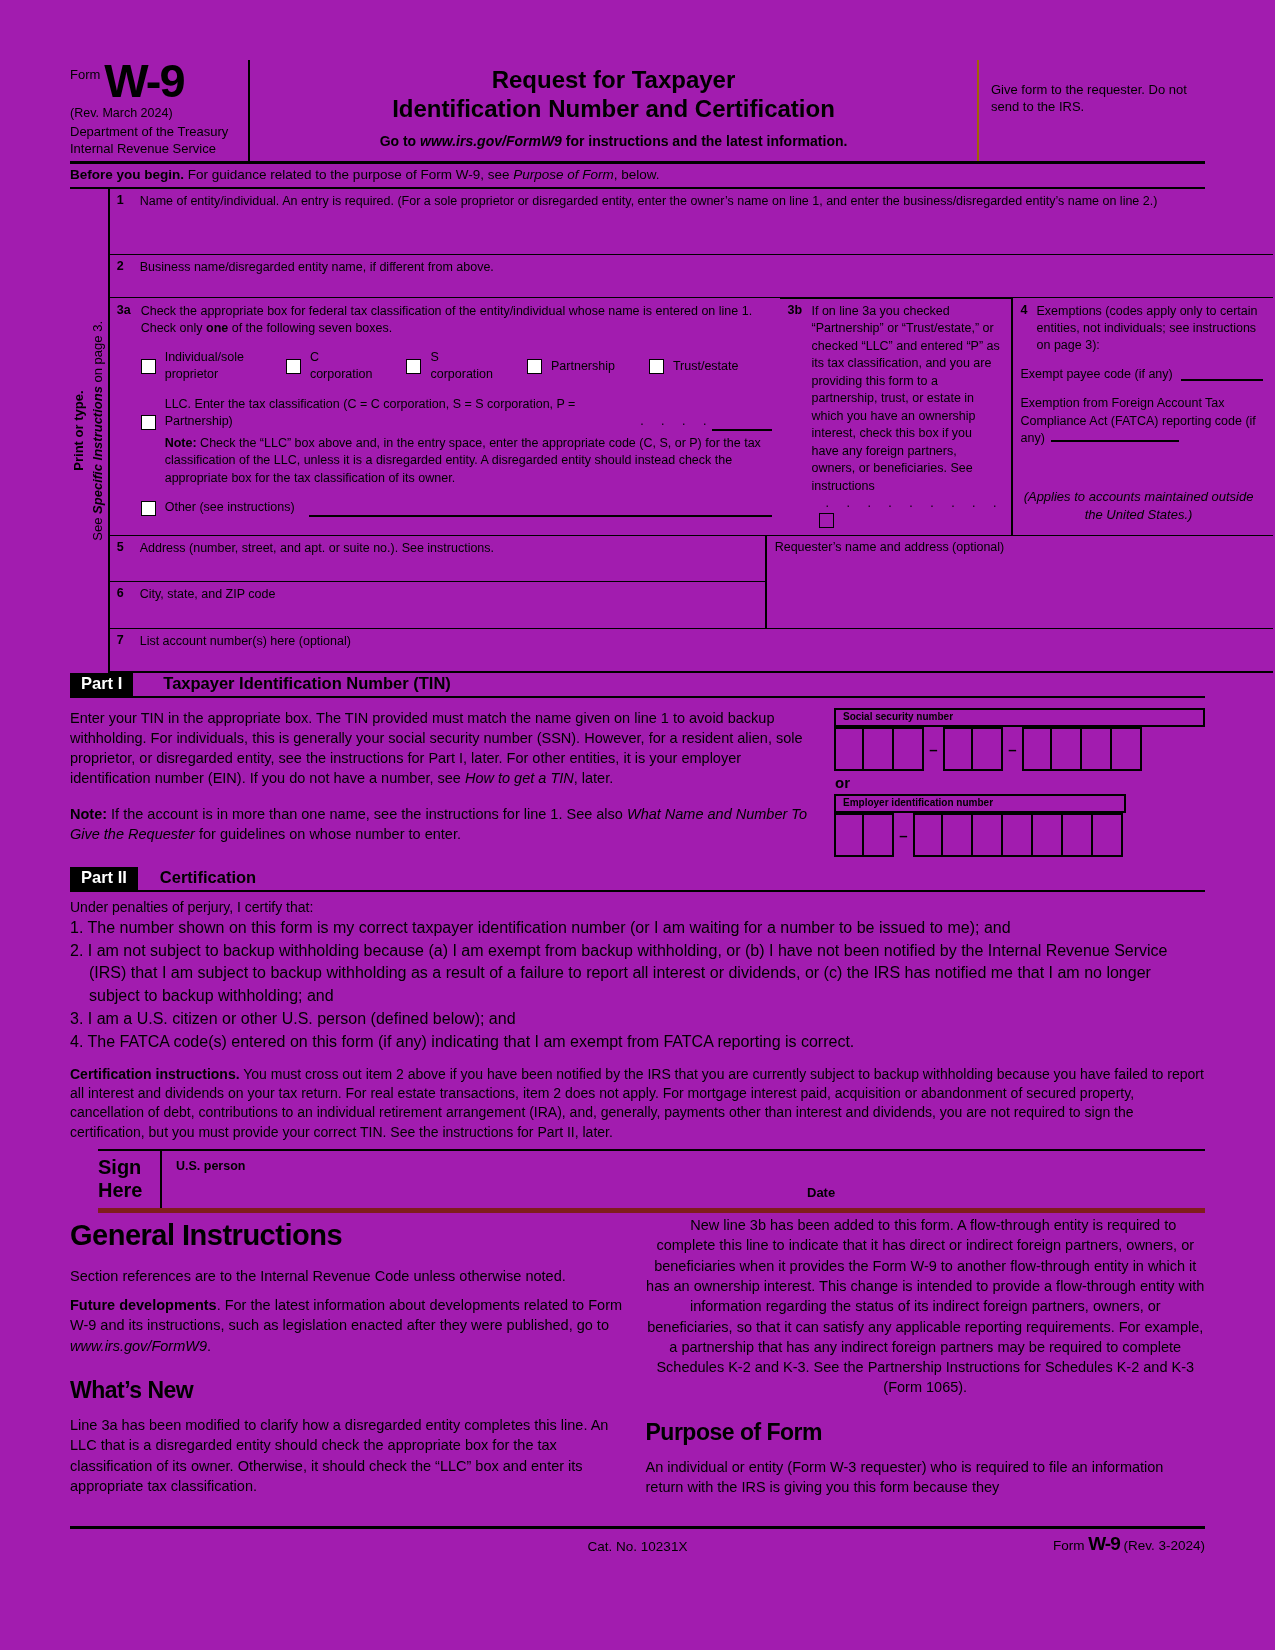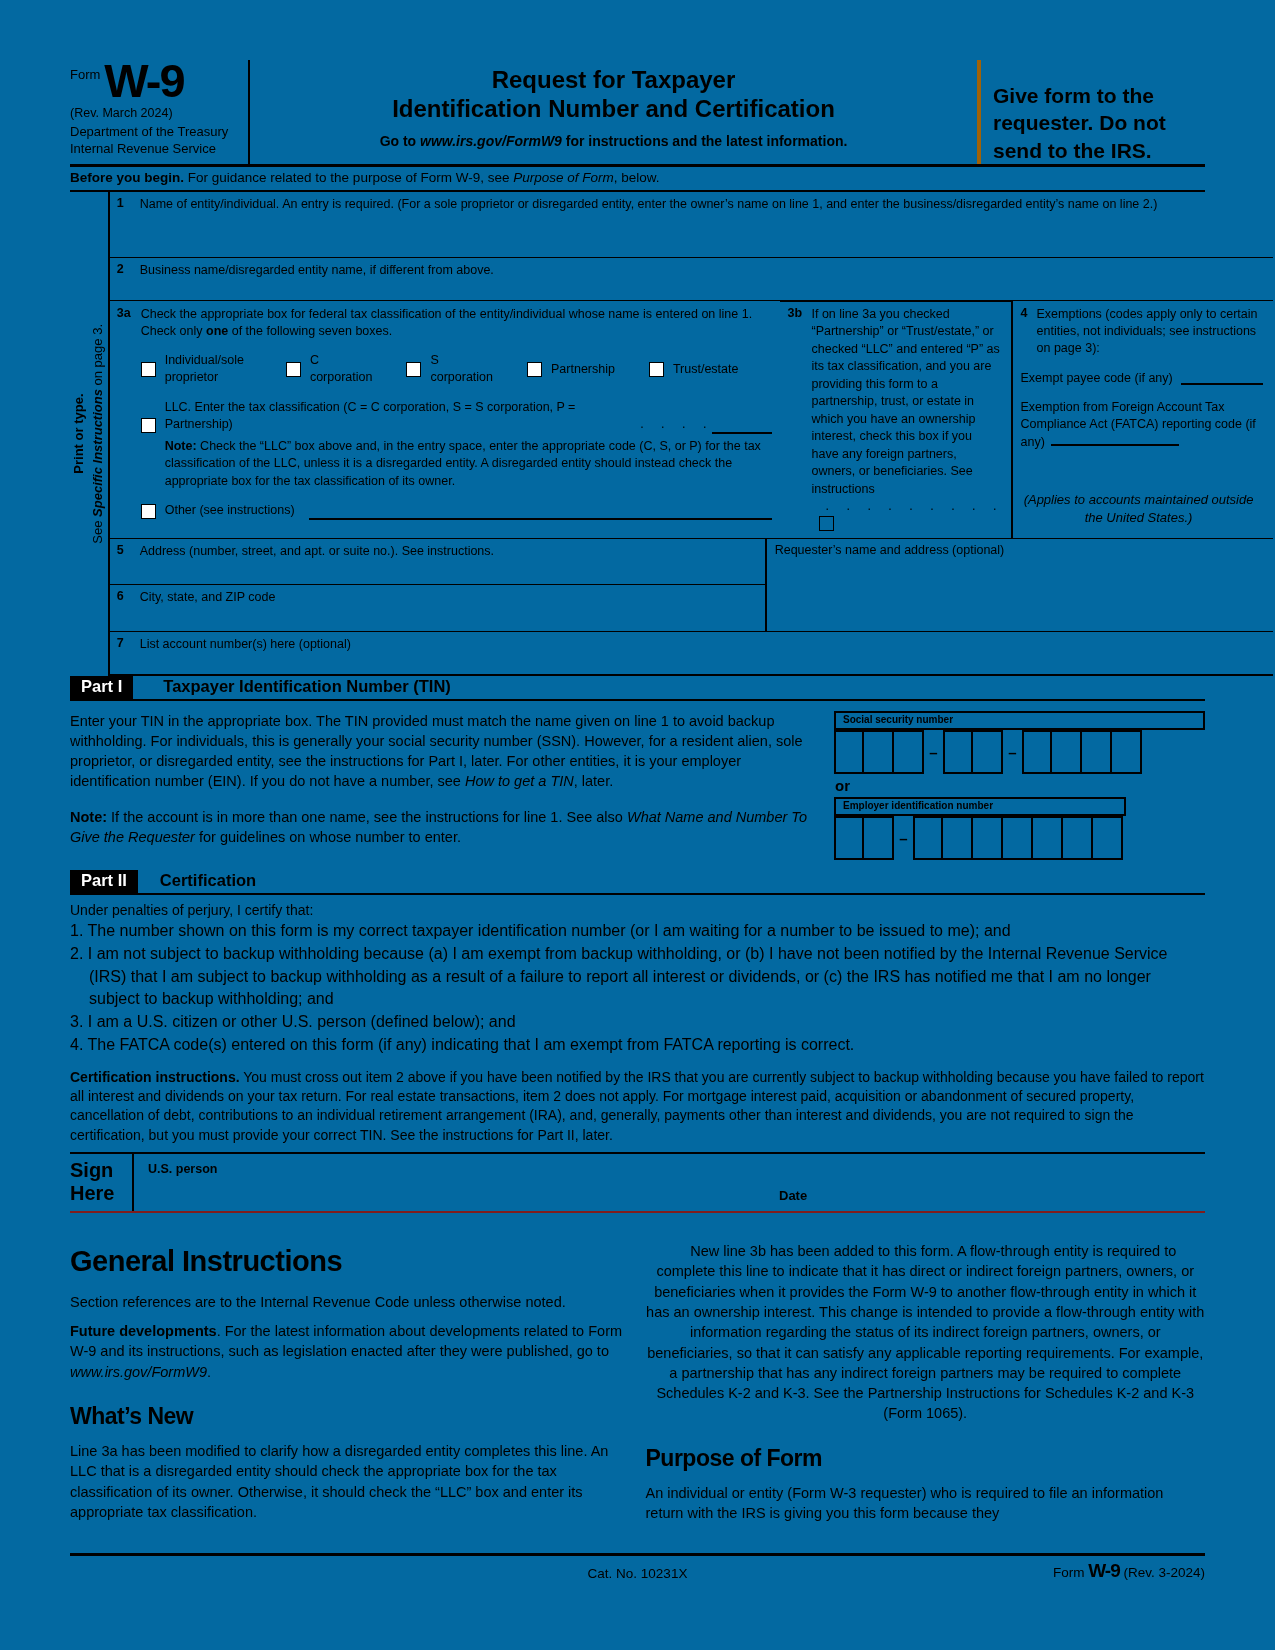--- a/index.html
+++ b/index.html
@@ -1,33 +1,33 @@
 <!DOCTYPE html>
 <html><head>
 <meta charset="utf-8">
 <style>
   * { box-sizing: border-box; }
   html,body { margin:0; padding:0; background:#fff; }
   .page {
-    width:1275px; height:1650px; margin:0 auto; background:#0369a1; color:#000;
+    width:1275px; height:1650px; margin:0 auto; background:#a21caf; color:#000;
     font-family:"Liberation Sans", sans-serif; padding:60px 70px 0 70px; overflow:hidden;
   }
   
   .header { display:flex; border-bottom:3px solid #000; }
   .h-left { width:180px; border-right:2px solid #000; padding:0 8px 4px 0; }
   .form-word { font-size:13px; vertical-align:18px; margin-right:4px; }
   .form-num  { font-size:47px; font-weight:bold; letter-spacing:-2px; line-height:0.9; }
   .h-rev  { font-size:12.5px; margin-top:4px; }
   .h-dept { font-size:13px; line-height:1.25; margin-top:4px; }
   .h-center { flex:1; text-align:center; padding:6px 12px 4px; }
   .h-title { font-size:24px; font-weight:bold; line-height:1.2; }
   .h-goto  { font-size:14px; font-weight:bold; margin-top:9px; }
   .h-goto .url { font-style:italic; }
-  .h-right { width:228px; border-left:4px solid #a16207; padding:22px 4px 0 12px;
-             font-size:21px; font-weight:bold; line-height:1.3; }
+  .h-right { width:228px; border-left:2px solid #a16207; padding:22px 4px 0 12px;
+             font-size:13px; font-weight:normal; line-height:1.3; }
   
   .before { font-size:13.5px; padding:3px 0 5px; border-bottom:2px solid #000; }
   .b { font-weight:bold; } .i { font-style:italic; } .bi { font-weight:bold; font-style:italic; }
   
   .main { display:flex; }
   .main-left { width:48px; display:flex; align-items:center; justify-content:center; }
   .vert-label { writing-mode:vertical-rl; transform:rotate(180deg); font-size:13px;
                 line-height:1.45; text-align:center; white-space:nowrap; }
   .main-right { flex:1; border-left:2px solid #000; }
   .frow { display:flex; border-bottom:1px solid #000; }
@@ -86,29 +86,29 @@
   .digit { width:30px; height:44px; border:2px solid #000; border-left:none; flex:none; }
   .digit.first { border-left:2px solid #000; }
   .dash { width:19px; text-align:center; font-weight:bold; font-size:15px; flex:none; }
   .or { font-weight:bold; font-size:15px; margin:3px 0 3px 1px; }
   .ein-label-box { width:292px; }
   
   .p2-intro { font-size:14px; margin:7px 0 2px; }
   .p2-item { font-size:16px; margin:1px 0 0; padding-left:19px; text-indent:-19px; line-height:1.38; }
   .cert-instr { font-size:14px; margin-top:12px; line-height:1.38; }
   
-  .sign-row { display:flex; border-top:2px solid #000; border-bottom:2px solid #7f1d1d; margin-top:7px; }
+  .sign-row { display:flex; border-top:2px solid #000; border-bottom:5px solid #7f1d1d; margin-top:7px;margin-left:28px; }
   .sign-left { width:62px; flex:none; font-size:20px; font-weight:bold; line-height:1.15; padding:5px 0 6px; }
   .sign-mid { flex:1; border-left:2px solid #000; position:relative; }
   .sig-label { font-size:12.5px; font-weight:bold; line-height:1.35; padding:7px 0 0 14px; }
   .date-label { position:absolute; left:645px; bottom:8px; font-size:13px; font-weight:bold; }
   .sig-area { position:absolute; left:130px; top:8px; right:480px; bottom:8px; }
   .date-area { position:absolute; left:690px; top:8px; right:8px; bottom:8px; }
   
-  .instr { display:flex; gap:16px; margin-top:26px; }
+  .instr { display:flex; gap:16px; }
   .col { flex:1; font-size:14.5px; line-height:1.4; }
   .h1 { font-size:29px; font-weight:bold; letter-spacing:-0.5px; margin:2px 0 10px; }
   .h2 { font-size:23px; font-weight:bold; letter-spacing:-0.5px; margin:18px 0 8px; }
   .col p { margin:9px 0; }
   .indent { text-indent:16px;text-align:center; }
   
   .footer { border-top:3px solid #000; margin-top:20px; padding-top:10px; position:relative;
             font-size:13.5px; text-align:center; }
   .f-right { position:absolute; right:0; top:4px; }
   .f-w9 { font-size:19px; font-weight:bold; letter-spacing:-1px; }

